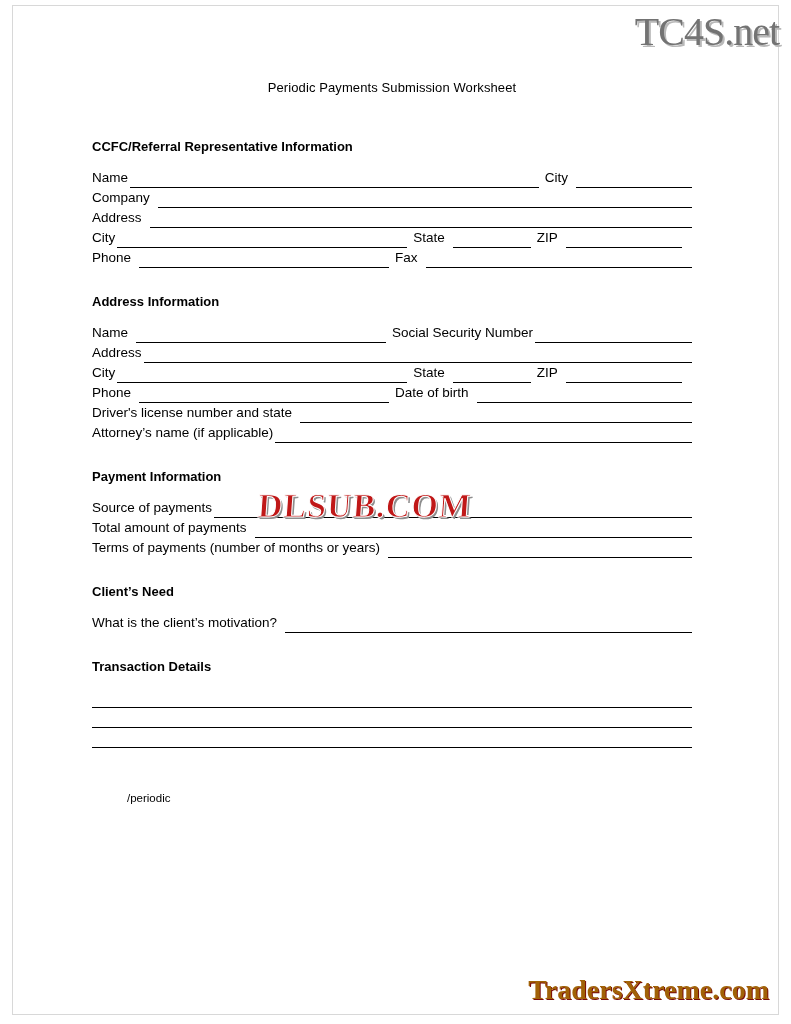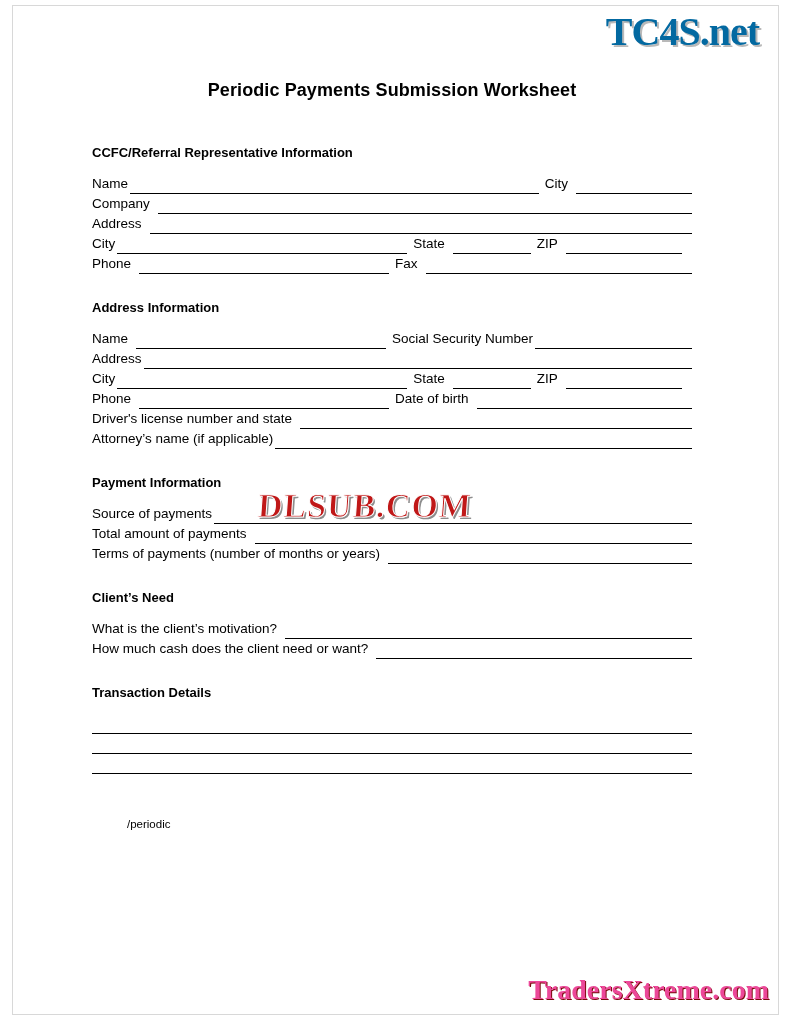--- a/index.html
+++ b/index.html
@@ -15,36 +15,36 @@
     position: relative;
     width: 791px;
     height: 1024px;
     background: #ffffff;
     overflow: hidden;
   }
   
   .wm-top {
     position: absolute;
     top: 8px;
-    right: 32px;
+    right: 12px;
     font-family: "Liberation Serif", serif;
-    font-weight: bold;
+    font-weight: normal;
     font-size: 40px;
     letter-spacing: -1px;
-    color: #0369a1;
+    color: #737373;
     text-shadow: 2px 2px 0 #b9b9b9;
   }
   .wm-bottom {
     position: absolute;
     bottom: 18px;
     right: 22px;
     font-family: "Liberation Serif", serif;
     font-weight: bold;
     font-size: 28px;
-    color: #ec4899;
+    color: #a16207;
     text-shadow: 1px 1px 0 #7a0a0a;
     margin-top: 40px;
   }
   .wm-mid {
     position: absolute;
     left: 258px;
     top: 487px;
     font-family: "Liberation Serif", serif;
     font-weight: bold;
     font-size: 34px;
@@ -67,22 +67,22 @@
     background: #fff;
   }
   .doc {
     position: absolute;
     left: 92px;
     top: 80px;
     width: 600px;
   }
   .doc-title {
     text-align: center;
-    font-weight: bold;
-    font-size: 18px;
+    font-weight: normal;
+    font-size: 13px;
     margin: 0 0 44px 0;
     letter-spacing: 0.1px;
   }
   .section-head {
     font-weight: bold;
     font-size: 13px;
     margin: 0 0 14px 0;
   }
   .gap-lg { height: 26px; }
 
@@ -249,25 +249,20 @@
     <div class="gap-lg"></div>
 
     <div class="section-head">Client’s Need</div>
 
     <div class="row">
       <span class="lbl">What is the client’s motivation?</span>
       <span class="spacer-6"></span>
       <span class="rule"></span>
     </div>
 
-    <div class="row">
-      <span class="lbl">How much cash does the client need or want?</span>
-      <span class="spacer-6"></span>
-      <span class="rule"></span>
-    </div>
 
     <div class="gap-lg"></div>
 
     <div class="section-head">Transaction Details</div>
 
     <div class="blank-line"></div>
     <div class="blank-line"></div>
     <div class="blank-line"></div>
 
     <div class="footer-note">/periodic</div>

